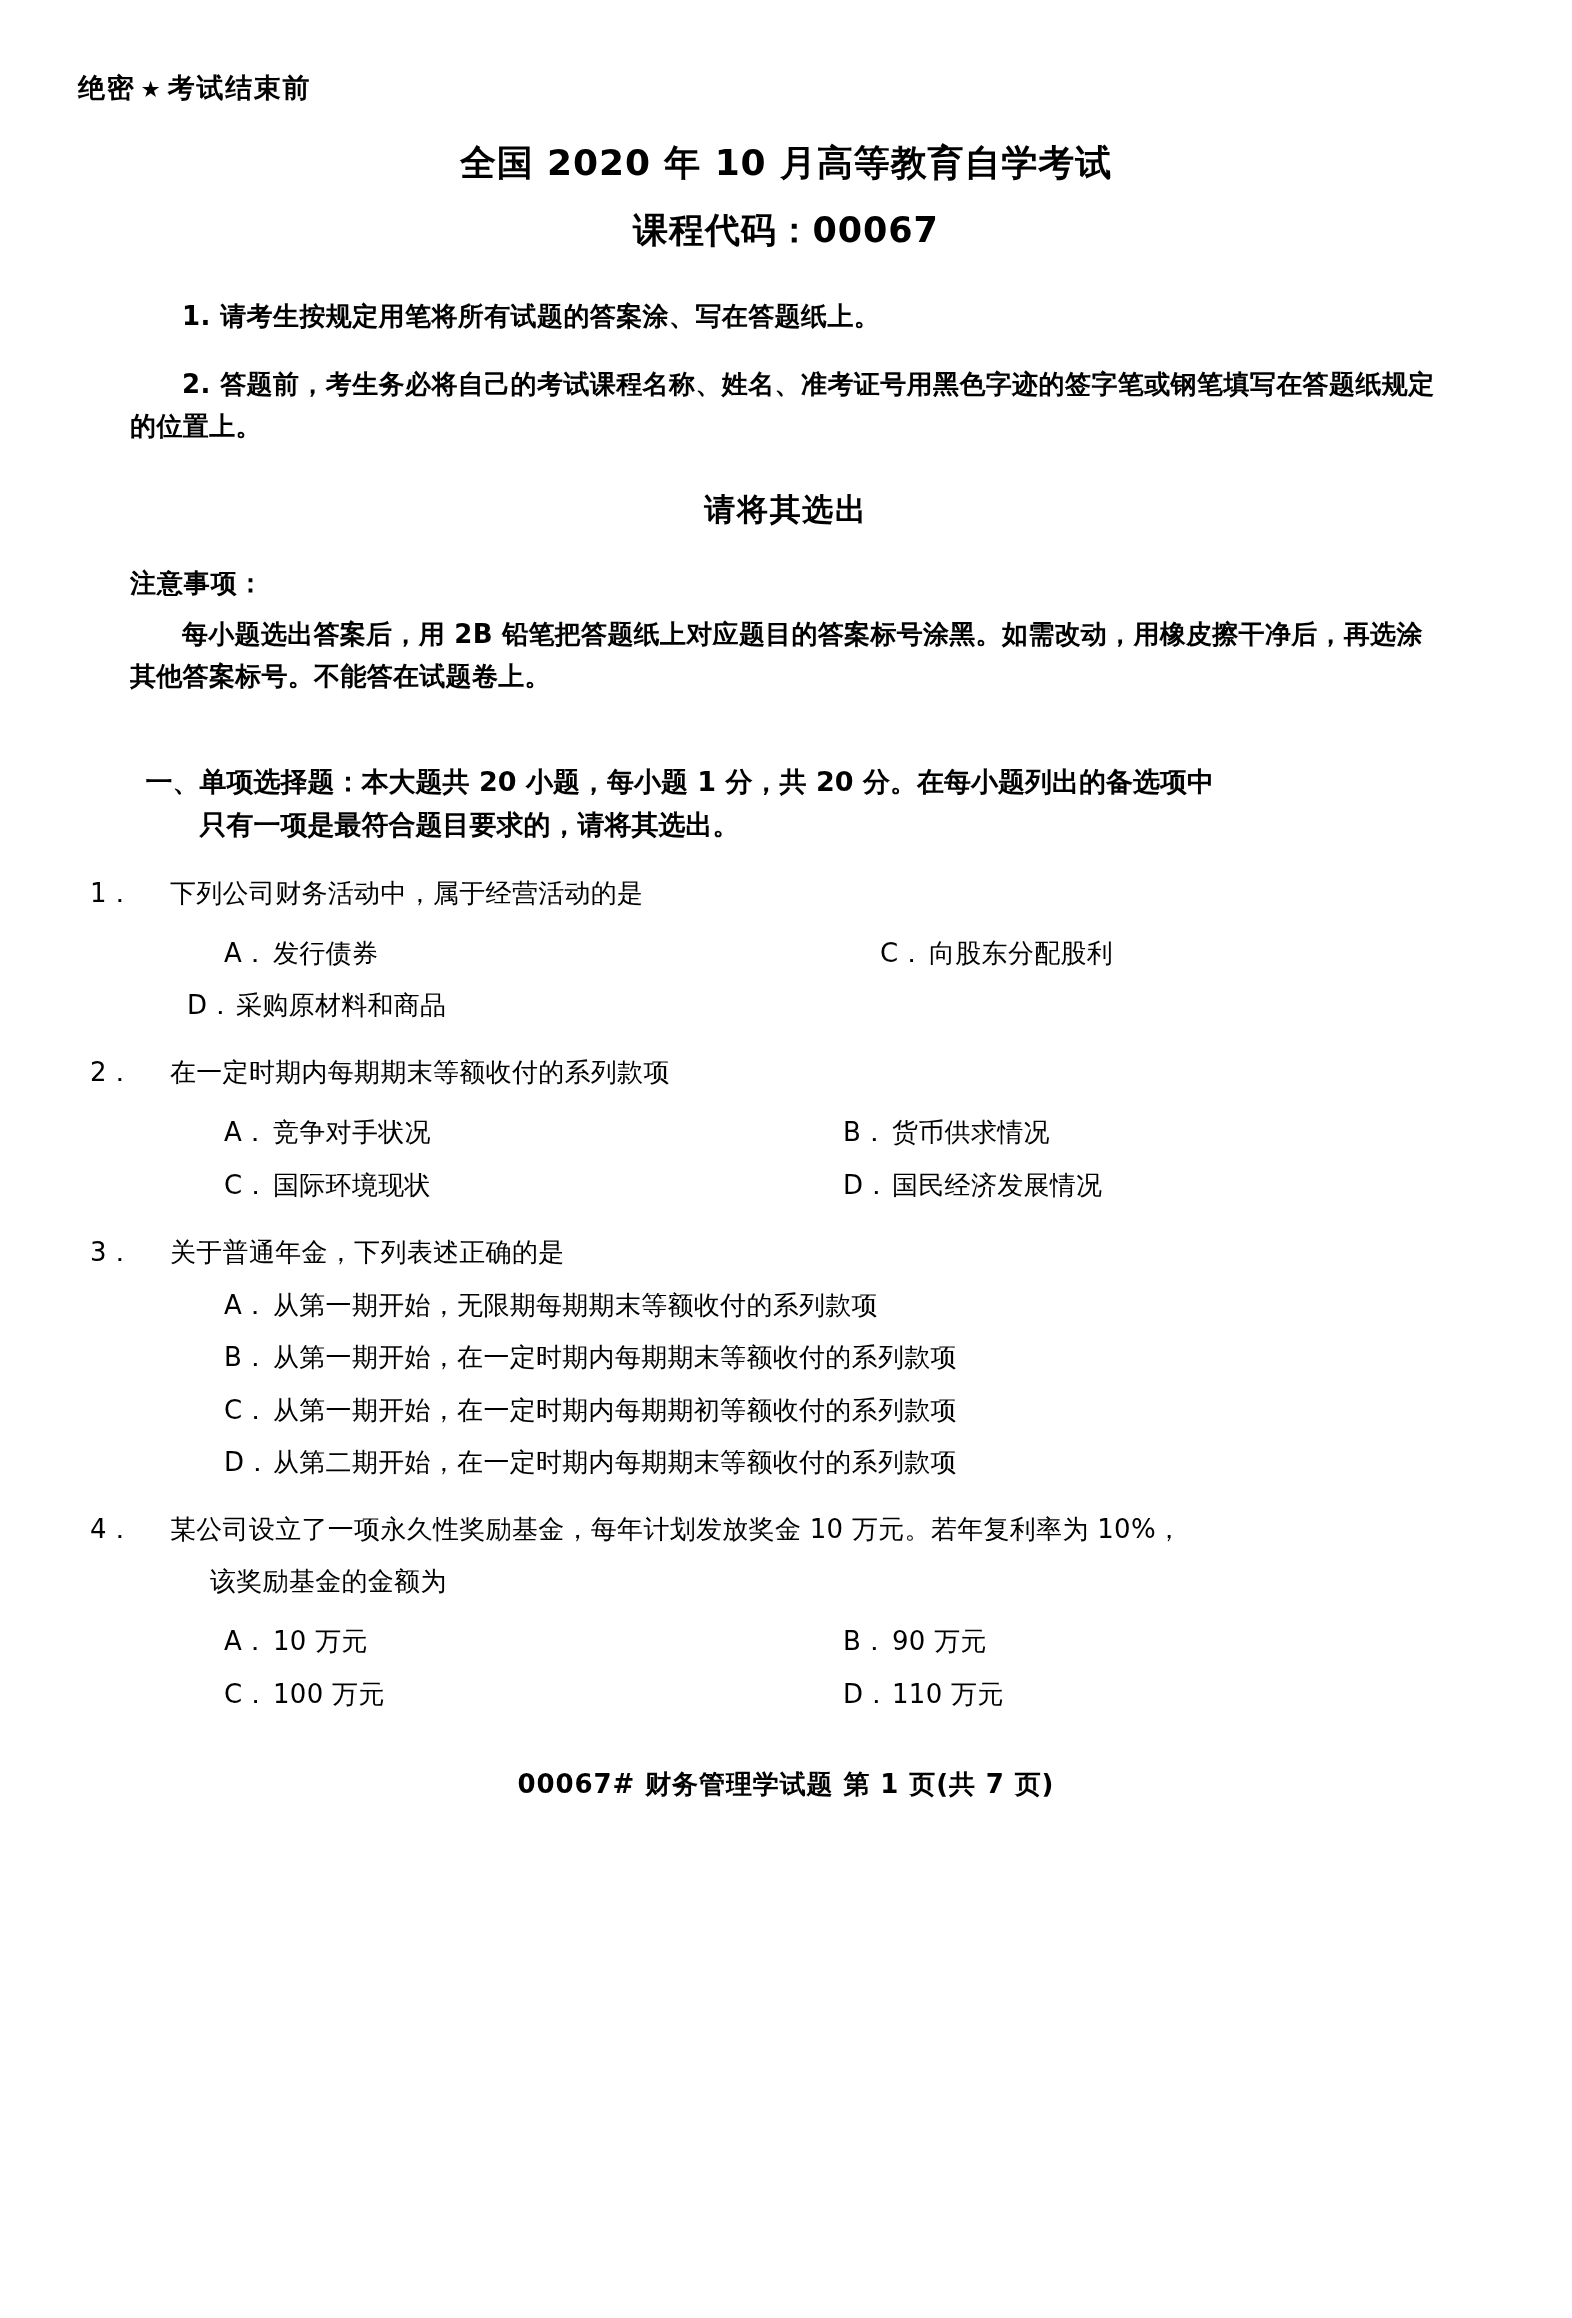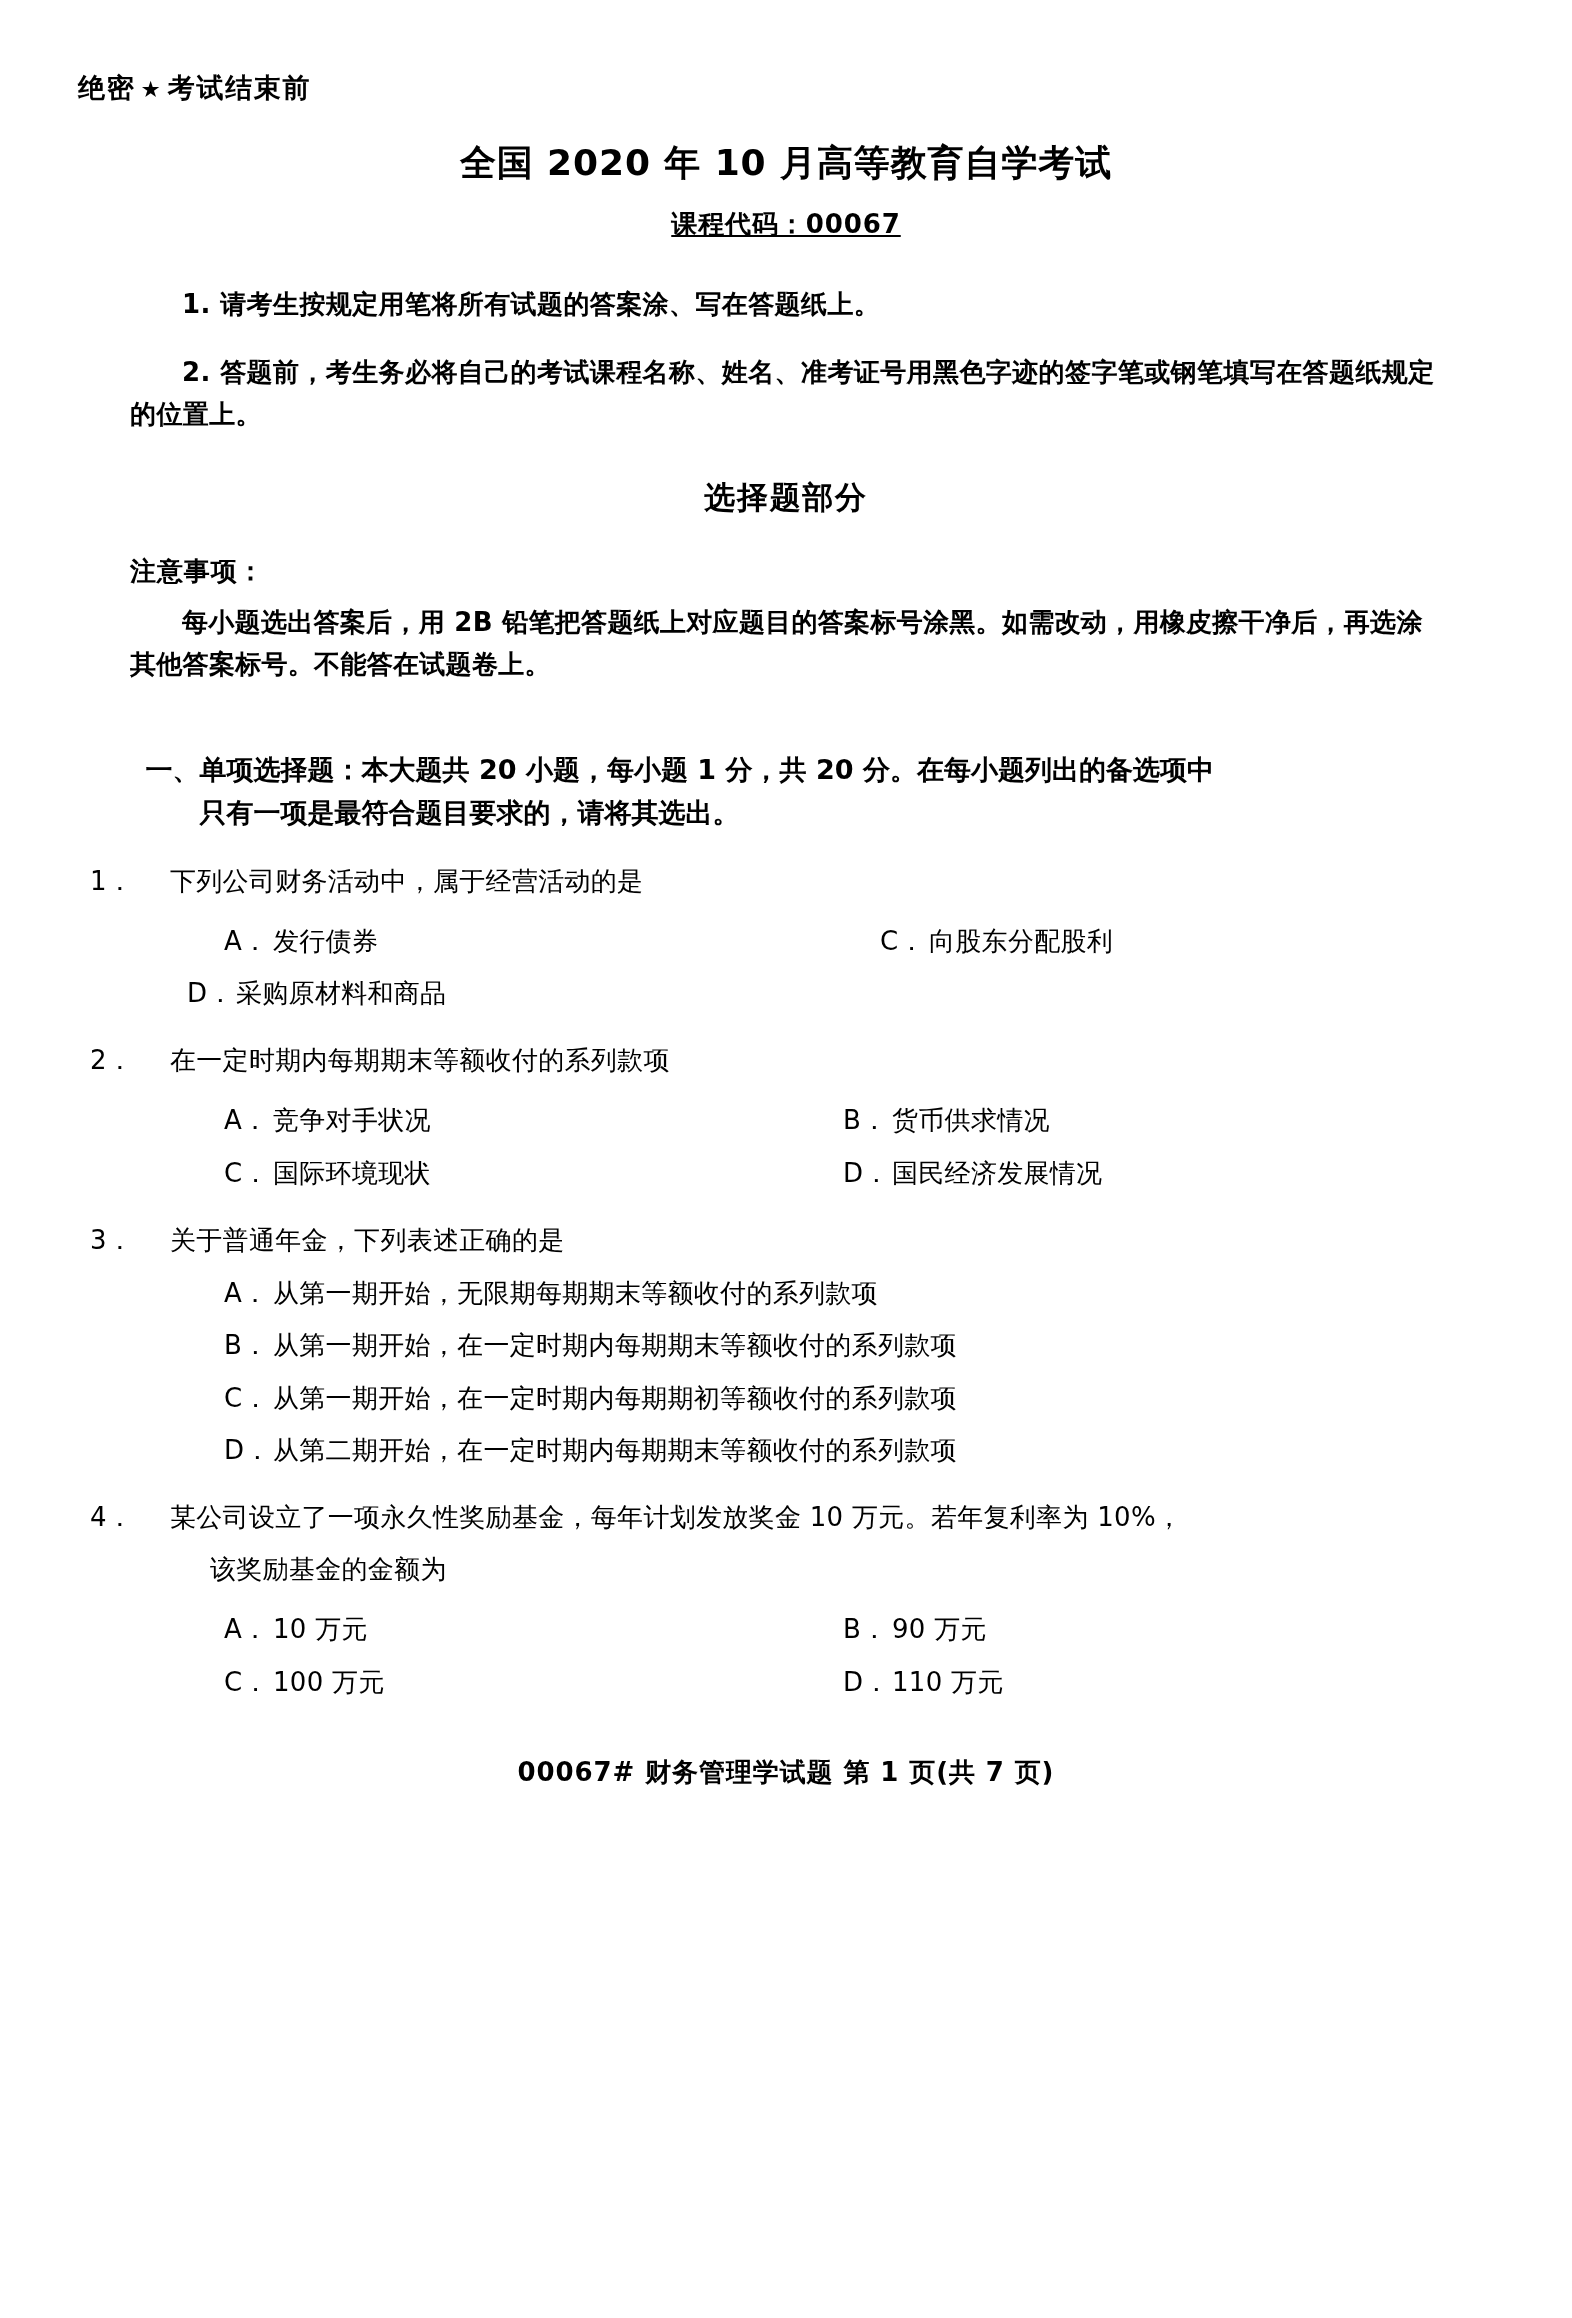--- a/index.html
+++ b/index.html
@@ -44,24 +44,23 @@
     font-family: "DejaVu Sans", "Liberation Sans", sans-serif;
     font-weight: bold;
     font-size: 45px;
     letter-spacing: 2.6px;
     margin-top: 22.6px;
   }
   .title-code {
     text-align: center;
     font-family: "DejaVu Sans", "Liberation Sans", sans-serif;
     font-weight: bold;
-    font-size: 26px;
+    font-size: 35px;
     letter-spacing: 0.9px;
     margin-top: 19px;
-    text-decoration: underline;
   }
   .instr {
     font-family: "DejaVu Sans", "Liberation Sans", sans-serif;
     font-weight: bold;
     font-size: 26px;
     line-height: 1.62;
     margin-top: 26px;
     text-indent: 2em;
     letter-spacing: 0.4px;
   }
@@ -169,21 +168,21 @@
   <div class="secret-line">
     <span>绝密</span><span class="star">★</span><span>考试结束前</span>
   </div>
 
   <div class="title-main">全国 2020 年 10 月高等教育自学考试</div>
   <div class="title-code">课程代码：00067</div>
 
   <div class="instr first">1. 请考生按规定用笔将所有试题的答案涂、写在答题纸上。</div>
   <div class="instr">2. 答题前，考生务必将自己的考试课程名称、姓名、准考证号用黑色字迹的签字笔或钢笔填写在答题纸规定的位置上。</div>
 
-  <div class="section-heading">选择题部分</div>
+  <div class="section-heading">请将其选出</div>
 
   <div class="notice-label">注意事项：</div>
   <div class="notice-body">每小题选出答案后，用 2B 铅笔把答题纸上对应题目的答案标号涂黑。如需改动，用橡皮擦干净后，再选涂其他答案标号。不能答在试题卷上。</div>
 
   <div class="part-heading">
     <span>一、单项选择题：本大题共 20 小题，每小题 1 分，共 20 分。在每小题列出的备选项中</span>
     <span class="l2">只有一项是最符合题目要求的，请将其选出。</span>
   </div>
 
   <div class="q">

